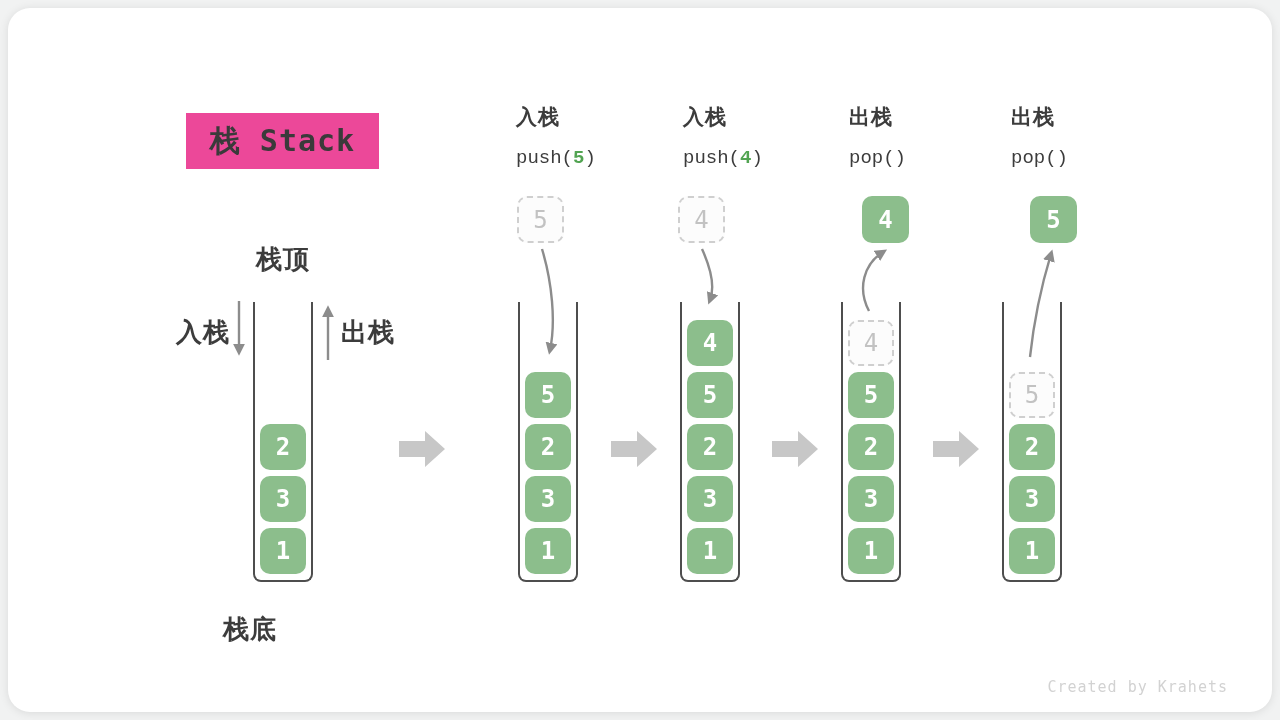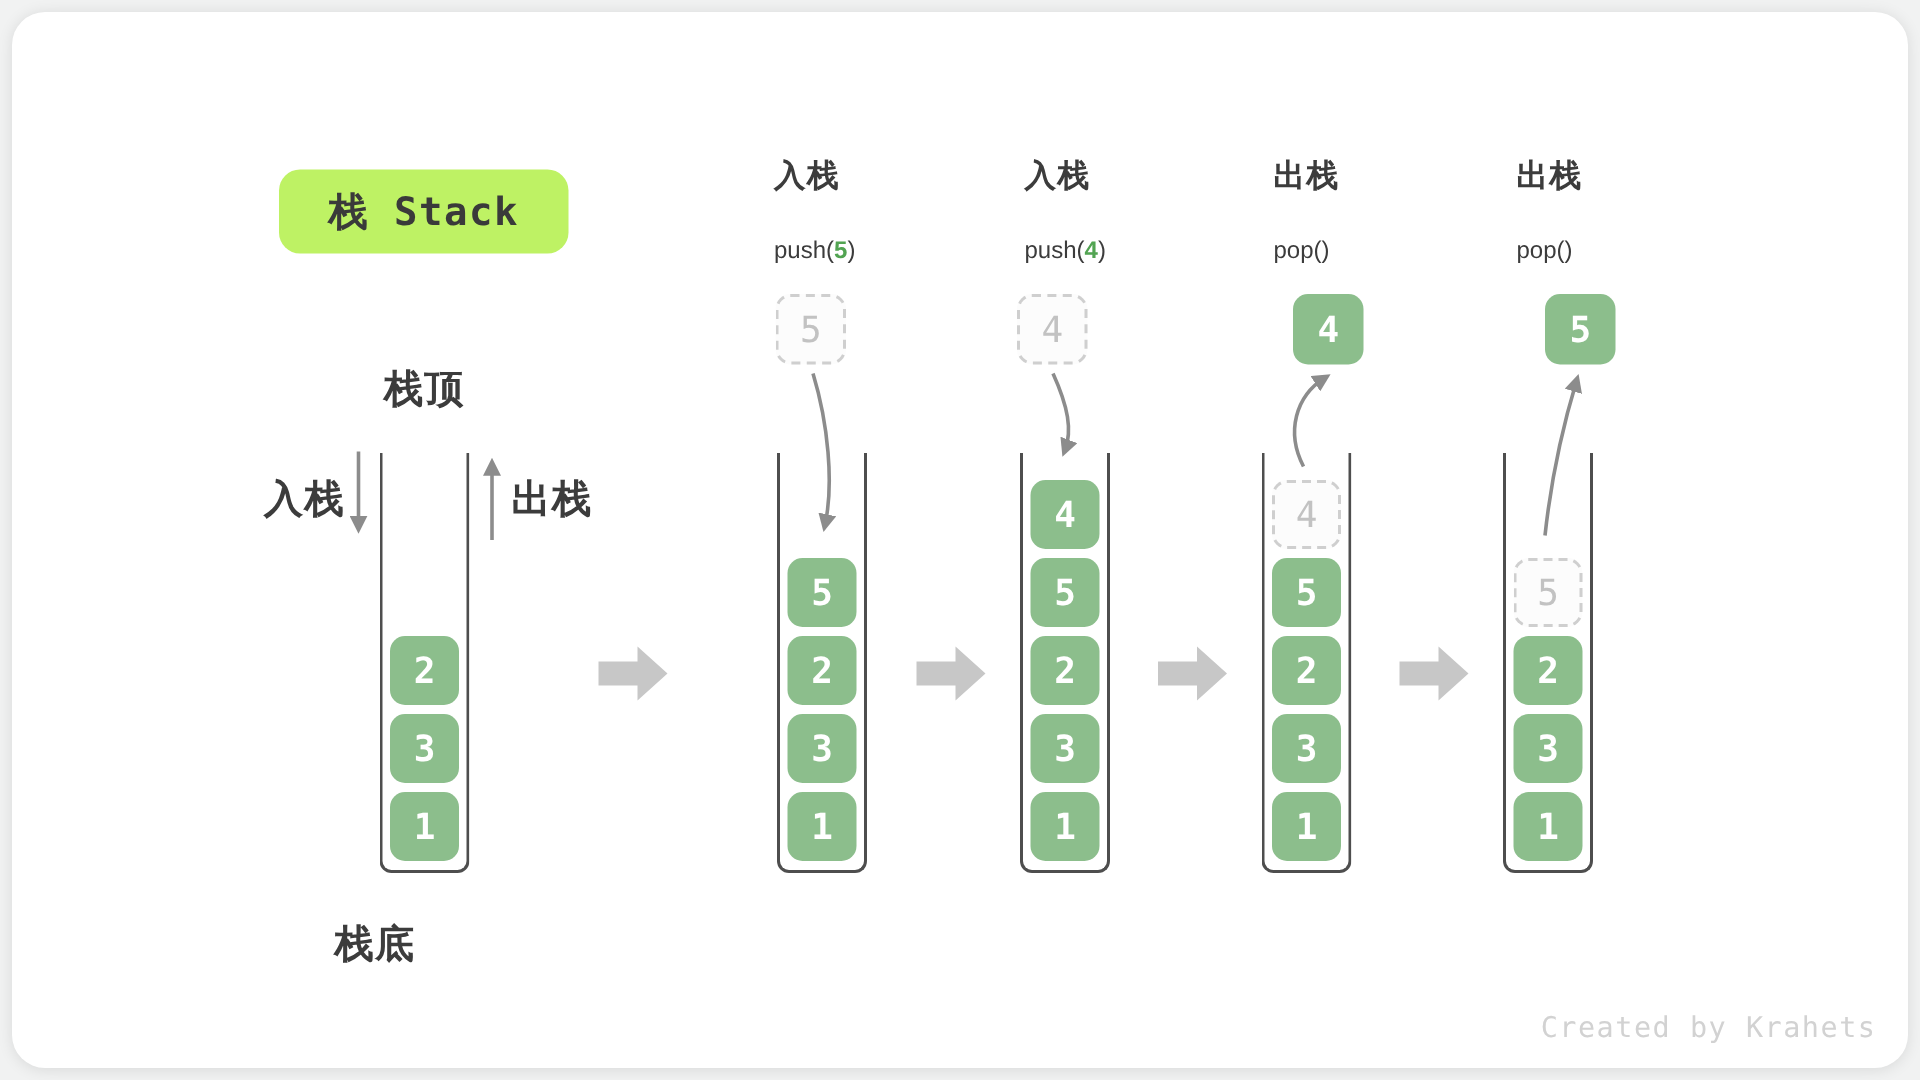--- a/index.html
+++ b/index.html
@@ -2,36 +2,36 @@
 <html><head>
 <meta charset="utf-8">
 <style>
   html,body{margin:0;padding:0;width:1280px;height:720px;overflow:hidden;
     background:#f1f2f2;font-family:"DejaVu Sans",sans-serif;}
   #card{position:absolute;left:8px;top:8px;width:1264px;height:704px;
     background:#ffffff;border-radius:22px;box-shadow:0 1px 10px rgba(0,0,0,0.10);}
 
   
   #badge{position:absolute;left:186px;top:113px;width:193px;height:56px;
-    background:#bef264;border-radius:14px;display:flex;align-items:center;justify-content:center;
-    font-family:"DejaVu Sans Mono","DejaVu Sans",monospace;font-weight:700;font-size:26px;
+    background:#ec4899;border-radius:0;display:flex;align-items:center;justify-content:center;
+    font-family:"DejaVu Sans Mono","DejaVu Sans",monospace;font-weight:700;font-size:30px;
     color:#3a3a3a;letter-spacing:1px;}
 
   
   .anno{position:absolute;font-weight:700;color:#3c3c3c;font-size:26px;letter-spacing:1px;}
   #stackTop{left:223px;top:242px;width:120px;text-align:center;}
   #stackBottom{left:223px;top:612px;width:120px;}
   #pushSide{left:176px;top:315px;}
   #popSide{left:341px;top:315px;}
 
   
   .oplabel{position:absolute;top:104px;color:#3c3c3c;}
   .oplabel .cn{font-weight:700;font-size:21px;letter-spacing:1px;display:block;line-height:26px;}
-  .oplabel .code{font-family:Liberation Sans, sans-serif;font-size:16px;display:block;
-    line-height:26px;margin-top:25px;color:#3c3c3c;}
+  .oplabel .code{font-family:Liberation Mono, monospace;font-size:19px;display:block;
+    line-height:26px;margin-top:15px;color:#3c3c3c;}
   .oplabel .code .arg{color:#52a452;font-weight:700;}
   .oplabel-2{left:516px}.oplabel-3{left:683px}.oplabel-4{left:849px}.oplabel-5{left:1011px}
 
   
   .container{position:absolute;top:302px;width:60px;height:280px;box-sizing:border-box;
     border-left:2px solid #4e4e4e;border-right:2px solid #4e4e4e;border-bottom:2px solid #4e4e4e;
     border-radius:0 0 8px 8px;display:flex;flex-direction:column;justify-content:flex-end;
     align-items:center;gap:6px;padding-bottom:6px;}
   .col-1{left:253px}.col-2{left:518px}.col-3{left:680px}.col-4{left:841px}.col-5{left:1002px}
 
@@ -46,22 +46,22 @@
     display:flex;align-items:center;justify-content:center;font-family:"DejaVu Sans Mono",monospace;
     font-size:24px;box-sizing:border-box;}
   .floatbox.dashed{border:2px dashed #cfcfcf;background:#fcfcfc;color:#c2c2c2;}
   .floatbox.solid{background:#8cbe8c;color:#ffffff;font-weight:700;}
   .float-2{left:517px}.float-3{left:678px}.float-4{left:862px}.float-5{left:1030px}
 
   #arrows{position:absolute;left:0;top:0;pointer-events:none;}
   .thin{fill:none;stroke:#8c8c8c;stroke-width:2.4px;}
   .block{fill:#c7c7c7;}
 
-  #watermark{position:absolute;right:29px;bottom:24px;font-family:"DejaVu Sans Mono",monospace;
-    font-size:19px;color:#d2d2d2;letter-spacing:1px;}
+  #watermark{position:absolute;right:52px;bottom:24px;font-family:"DejaVu Sans Mono",monospace;
+    font-size:15px;color:#d2d2d2;letter-spacing:1px;}
 </style>
 </head>
 <body>
 
 <div id="card"></div>
 
 <div id="badge">栈 Stack</div>
 
 <div id="stackTop" class="anno">栈顶</div>
 <div id="stackBottom" class="anno">栈底</div>

